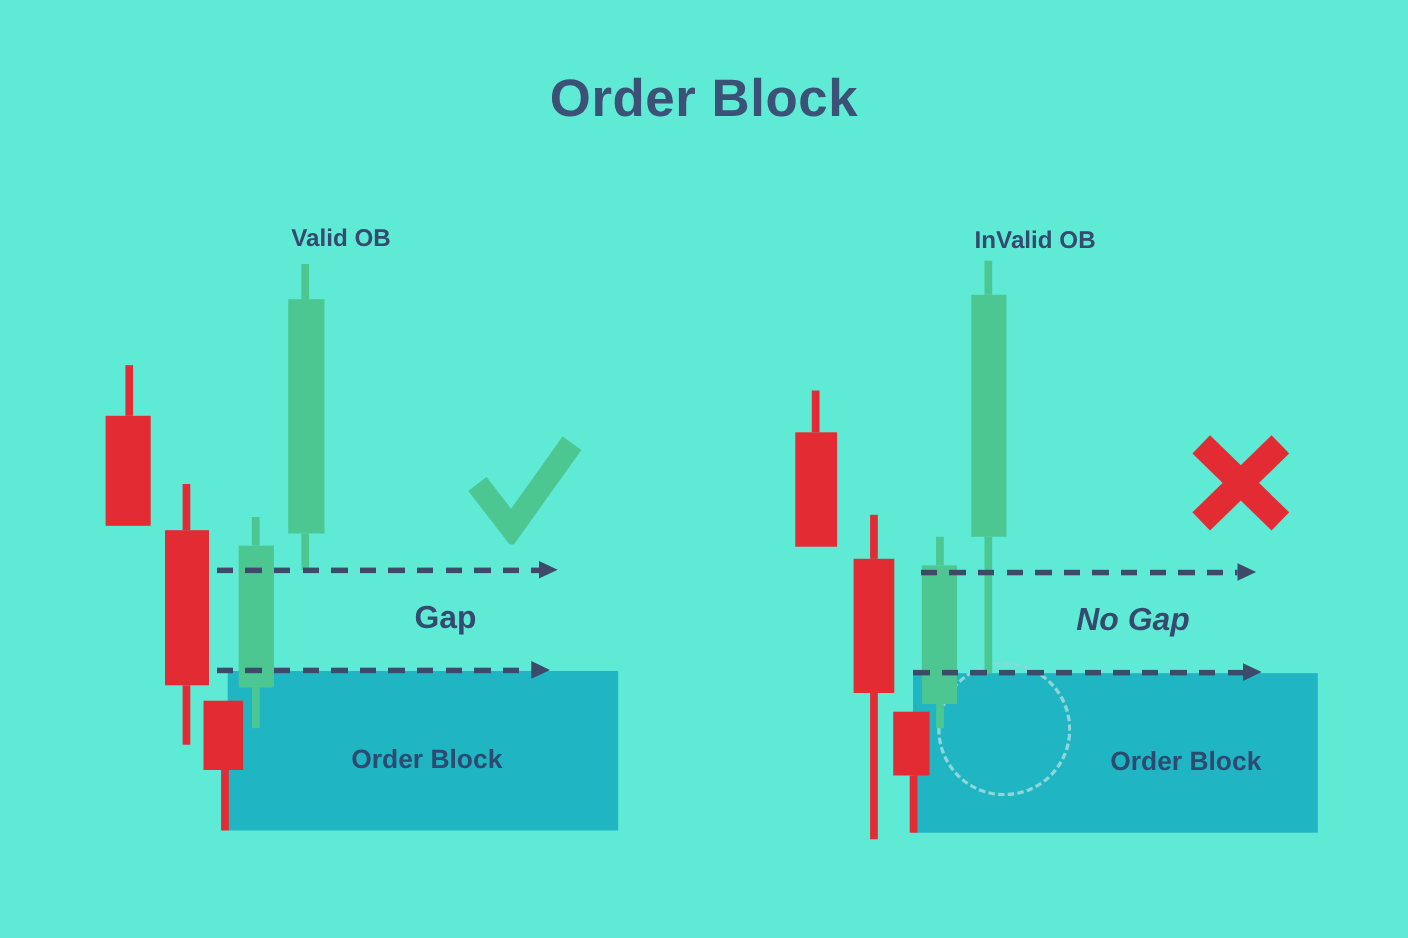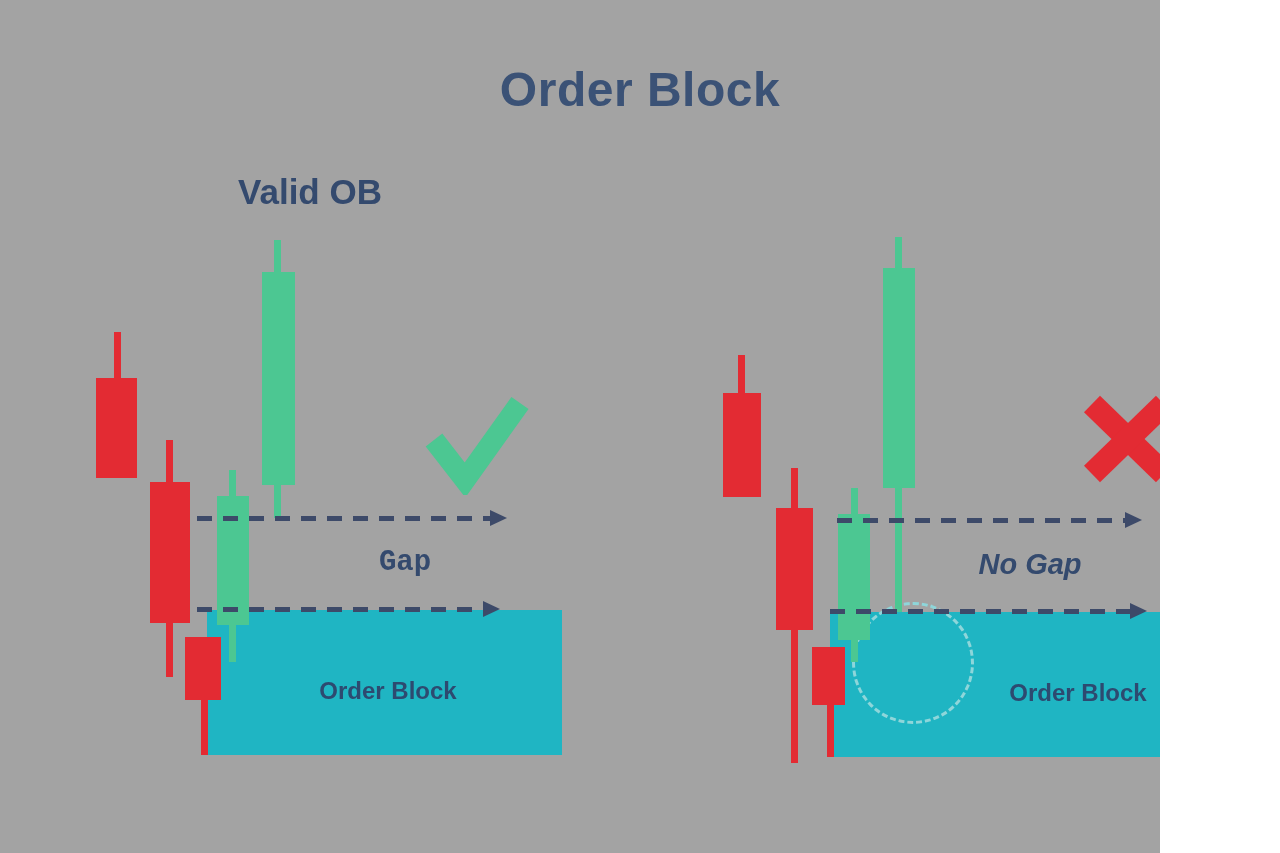--- a/index.html
+++ b/index.html
@@ -1,38 +1,38 @@
 <!DOCTYPE html>
 <html><head>
 <meta charset="utf-8">
 <style>
   html,body{margin:0;padding:0;background:#ffffff;}
   #stage{
     position:relative;
-    width:1160px;height:853px;
-    background:#a3a3a3;
+    width:1280px;height:853px;
+    background:#5eead4;
     overflow:hidden;
     font-family:"Liberation Sans", sans-serif;
   }
   .title{
     position:absolute;left:640px;top:62px;transform:translateX(-50%);
     font-size:48px;font-weight:700;letter-spacing:0.5px;
     color:var(--title);white-space:nowrap;margin:0;
   }
   .heading{
     position:absolute;transform:translateX(-50%);
-    font-size:35px;font-weight:700;color:var(--heading);white-space:nowrap;
+    font-size:22px;font-weight:700;color:var(--heading);white-space:nowrap;margin-top:32px;
   }
   #heading-valid{left:310px;top:172px;}
   #heading-invalid{left:941px;top:173px;}
   .gap-label{
     position:absolute;transform:translateX(-50%);
     font-size:29px;font-weight:700;color:var(--heading);white-space:nowrap;z-index:6;
   }
-  #label-gap{left:405px;top:546px;font-family:Liberation Mono, monospace;}
+  #label-gap{left:405px;top:546px;}
   #label-nogap{left:1030px;top:548px;font-style:italic;}
   .ob-block{
     position:absolute;background:var(--teal);z-index:1;
   }
   .ob-label{
     position:absolute;transform:translateX(-50%);
     font-size:24px;font-weight:700;color:var(--block_label);
     white-space:nowrap;z-index:6;
   }
   #ob-label-valid{left:388px;top:677px;}
@@ -58,20 +58,21 @@
   #x-icon line{stroke:var(--red);stroke-width:23;}
 </style>
 </head>
 <body>
 
 <div id="stage" style="--red: #e32b33; --green: #4cc792; --teal: #1fb5c3; --line: #3d4a69; --heading: #344a6e; --title: #3b5276; --block_label: #2d4a70; --circle: #8ed6da;">
 
   <h1 class="title">Order Block</h1>
 
   <div class="heading" id="heading-valid">Valid OB</div>
+  <div class="heading" id="heading-invalid">InValid OB</div>
 
   <div class="ob-block" style="left: 207px; top: 610px; width: 355px; height: 145px;"></div>
   <div class="ob-block" style="left: 830px; top: 612px; width: 368px; height: 145px;"></div>
 
   <div class="mitigation-circle" style="left: 852px; top: 602px; width: 116px; height: 116px;"></div>
 
   <div class="gap-label" id="label-gap">Gap</div>
   <div class="gap-label" id="label-nogap">No Gap</div>
 
   <div class="ob-label" id="ob-label-valid">Order Block</div>

